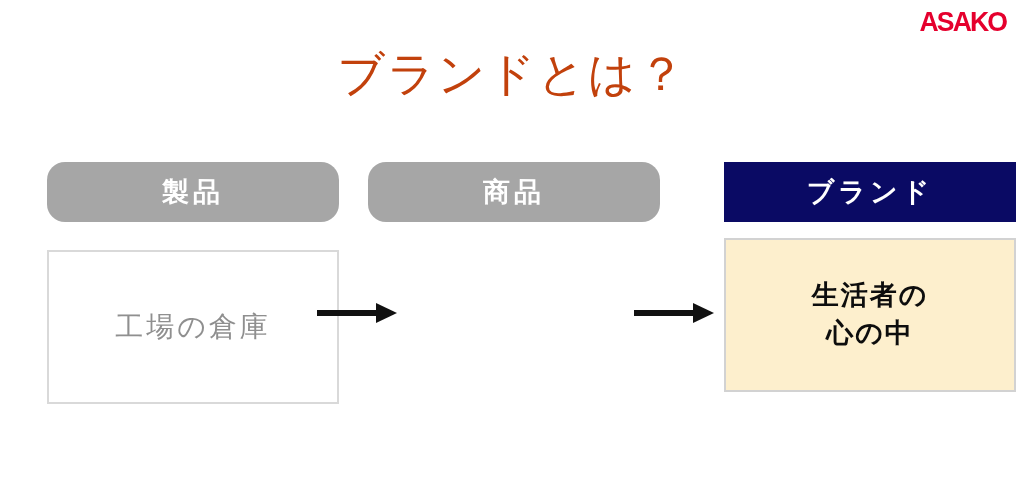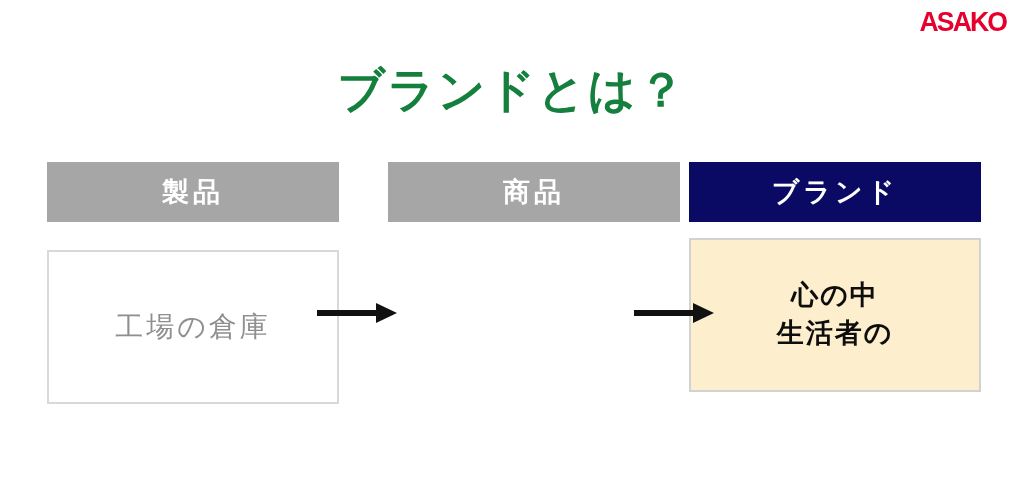--- a/index.html
+++ b/index.html
@@ -22,27 +22,27 @@
     color: #e5002d;
     font-size: 28px;
     font-weight: 800;
     letter-spacing: -2px;
     transform: scaleX(0.95);
     transform-origin: right center;
     line-height: 1;
   }
   .title {
     position: absolute;
-    top: 62px;
+    top: 46px;
     left: 0;
     width: 100%;
     text-align: center;
     font-size: 47px;
-    font-weight: 700;
-    color: #15803d;
+    font-weight: 400;
+    color: #c2410c;
     letter-spacing: 2px;
     line-height: 1.2;
   }
   .col-header {
     position: absolute;
     top: 162px;
     height: 60px;
     width: 292px;
     display: flex;
     align-items: center;
@@ -59,23 +59,23 @@
     height: 154px;
     width: 292px;
     display: flex;
     flex-direction: column;
     align-items: center;
     justify-content: center;
     box-sizing: border-box;
     text-align: center;
   }
   .col-1 { left: 47px; }
-  .col-2 { left: 388px; }
-  .col-3 { left: 689px; }
-  .header-gray { background: #a6a6a6; }
+  .col-2 { left: 368px; }
+  .col-3 { left: 724px; }
+  .header-gray { background: #a6a6a6; border-radius: 18px; }
   .header-navy { background: #0a0a64; }
   .body-plain {
     background: #ffffff;
     border: 2px solid #d9d9d9;
     color: #8f8f8f;
     font-size: 28px;
     letter-spacing: 3px;
     font-weight: 400;
     margin-top: 12px;
   }
@@ -114,22 +114,22 @@
   </div>
 
   <div class="col-header header-gray col-2">
     <span>商品</span>
   </div>
 
   <div class="col-header header-navy col-3">
     <span>ブランド</span>
   </div>
   <div class="col-body body-brand col-3">
+    <span>生活者の</span>
     <span>心の中</span>
-    <span>生活者の</span>
   </div>
 
   <svg class="arrow arrow-1" viewBox="0 0 80 26" xmlns="http://www.w3.org/2000/svg">
     <rect x="0" y="10" width="62" height="6" fill="#111111"></rect>
     <polygon points="59,3 80,13 59,23" fill="#111111"></polygon>
   </svg>
 
   <svg class="arrow arrow-2" viewBox="0 0 80 26" xmlns="http://www.w3.org/2000/svg">
     <rect x="0" y="10" width="62" height="6" fill="#111111"></rect>
     <polygon points="59,3 80,13 59,23" fill="#111111"></polygon>

